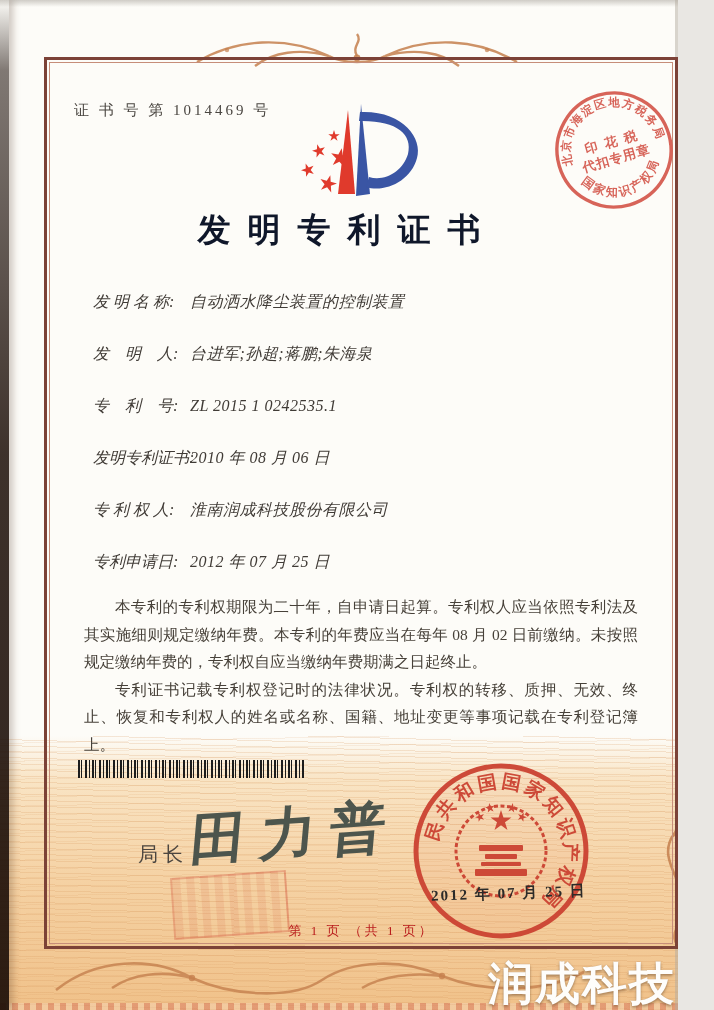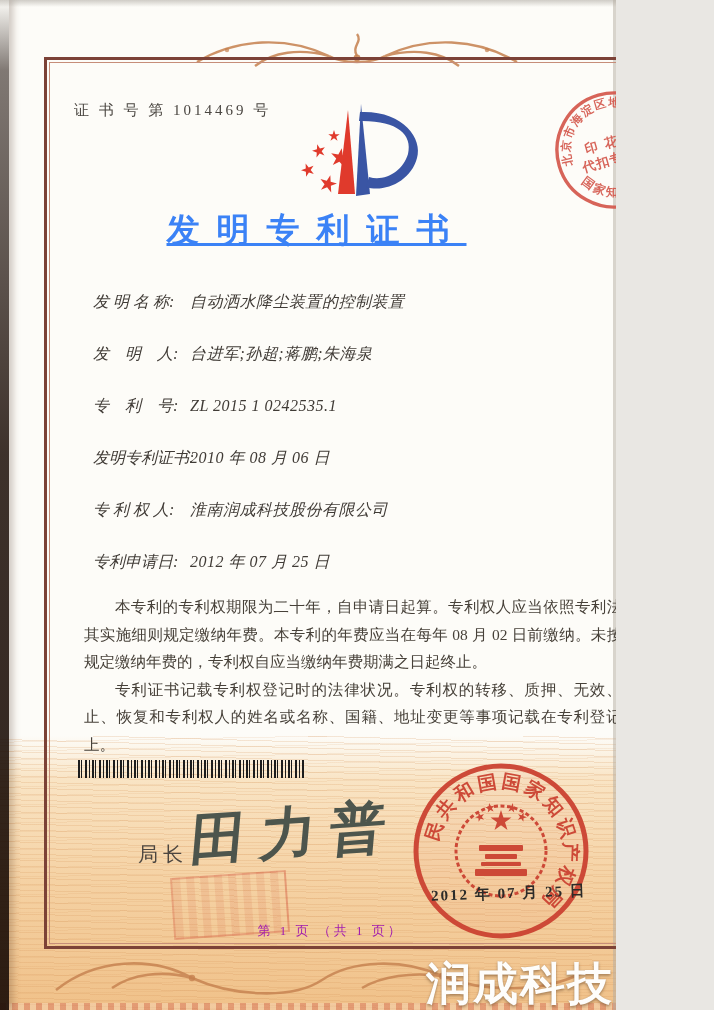--- a/index.html
+++ b/index.html
@@ -1,16 +1,16 @@
 <!DOCTYPE html>
 <html><head>
 <meta charset="utf-8">
 <style>
   html,body{margin:0;padding:0;background:#e9e7e3;}
-  .page{position:relative;width:616px;height:1010px;background:#fdfcf8;overflow:hidden;
+  .page{position:relative;width:678px;height:1010px;background:#fdfcf8;overflow:hidden;
         font-family:"Liberation Serif",serif;color:#3f3b37;}
   
   .photo-top{position:absolute;top:0;left:0;right:0;height:7px;
              background:linear-gradient(#cfccc6,rgba(207,204,198,0));}
   .spine{position:absolute;left:0;top:0;width:9px;height:100%;
          background:linear-gradient(180deg,rgba(25,12,6,0) 0%,rgba(25,12,6,.55) 7%,rgba(28,14,7,.85) 45%,rgba(28,14,7,.92) 100%);
          box-shadow:4px 0 7px rgba(60,30,15,.25);}
   .photo-right{position:absolute;right:0;top:0;width:3px;height:100%;background:rgba(180,172,160,.5);}
   
   .peach{position:absolute;left:0;right:0;top:736px;bottom:0;
@@ -20,21 +20,21 @@
                     repeating-linear-gradient(-1.1deg,rgba(214,148,88,.13) 0 1px,transparent 1px 9px);}
   .bottom-edge{position:absolute;left:0;right:0;bottom:0;height:7px;
          background:repeating-linear-gradient(90deg,rgba(212,110,90,.45) 0 6px,rgba(245,215,190,.4) 6px 12px);}
   
   .frame{position:absolute;left:44px;top:57px;width:628px;height:886px;border:3px solid #7c4237;z-index:3;}
   .frame-inner{position:absolute;inset:2px;border:1px solid #c68d79;}
   
   .cert-no{position:absolute;left:74px;top:101px;font-size:15px;letter-spacing:3px;color:#4a4641;z-index:4;}
   .logo{position:absolute;left:288px;top:94px;width:140px;height:108px;z-index:4;}
   .title{position:absolute;left:0;right:0;top:208px;text-align:center;font-size:33px;font-weight:700;
-         letter-spacing:17px;text-indent:17px;color:#3b82f6;z-index:4;text-decoration:underline;}
+         letter-spacing:17px;text-indent:17px;color:#0f172a;z-index:4;}
   .fields{position:absolute;left:93px;top:292px;z-index:4;}
   .frow{position:absolute;left:0;white-space:nowrap;font-size:16px;color:#403b36;font-style:italic;}
   .frow .lab{display:inline-block;width:97px;white-space:pre;}
   .frow .val{white-space:pre;letter-spacing:.5px;}
   .paras{position:absolute;left:84px;top:593px;width:554px;z-index:4;font-size:15.5px;
          line-height:27.5px;text-align:justify;color:#474139;}
   .paras p{margin:0;text-indent:2em;}
   .barcode{position:absolute;left:78px;top:760px;width:226px;height:18px;z-index:4;
          background:repeating-linear-gradient(90deg,#1c1c1c 0 2px,transparent 2px 3px,#1c1c1c 3px 4px,
                     transparent 4px 7px,#1c1c1c 7px 9px,transparent 9px 11px,#1c1c1c 11px 12px,transparent 12px 14px);}
@@ -43,21 +43,21 @@
          background:repeating-linear-gradient(90deg,rgba(200,55,35,.10) 0 8px,transparent 8px 14px);}
   .sig-label{position:absolute;left:138px;top:841px;font-size:20px;letter-spacing:5px;color:#4c4640;z-index:4;}
   .sig-name{position:absolute;left:190px;top:796px;font-size:56px;font-weight:600;letter-spacing:14px;
          color:#414c46;transform:rotate(-4deg) skewX(-9deg);z-index:4;opacity:.93;}
   .seal{position:absolute;left:409px;top:759px;width:184px;height:184px;z-index:5;opacity:.96;}
   .seal-date{position:absolute;left:431px;top:884px;font-size:15px;font-weight:700;letter-spacing:2px;
          color:#2c2b29;transform:rotate(-2deg);z-index:6;white-space:pre;}
   .tax-stamp{position:absolute;left:552px;top:88px;width:124px;height:124px;z-index:5;
          transform:rotate(-16deg);opacity:.92;}
   .footer-page{position:absolute;left:2px;right:0;top:922px;text-align:center;font-size:13px;
-         letter-spacing:3px;color:#a21caf;z-index:4;margin-left:43px;}
+         letter-spacing:3px;color:#b91c1c;z-index:4;margin-left:43px;}
   .watermark{position:absolute;right:2px;top:954px;font-size:45px;font-weight:700;letter-spacing:2px;
          color:#fefdfb;z-index:6;font-family:"Liberation Sans",sans-serif;
          text-shadow:0 2px 3px rgba(130,95,60,.6),0 0 1px rgba(130,95,60,.5);}
   .orn{position:absolute;z-index:2;}
   .orn-top{left:167px;top:30px;}
   .orn-bottom{left:40px;top:948px;}
   .orn-right{left:648px;top:728px;}
 </style>
 </head>
 <body>

